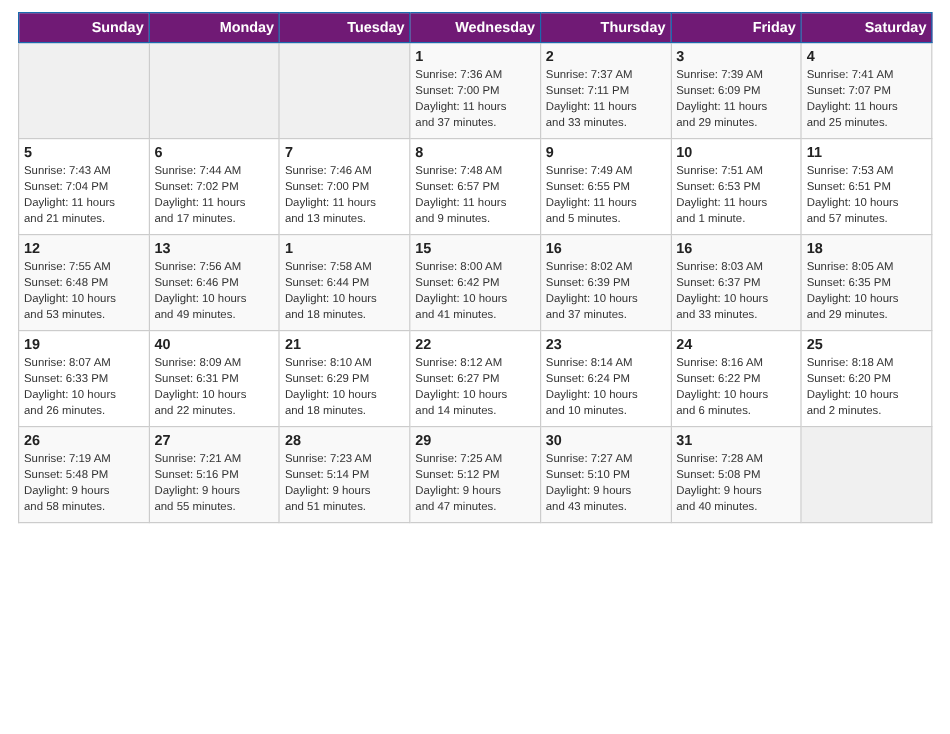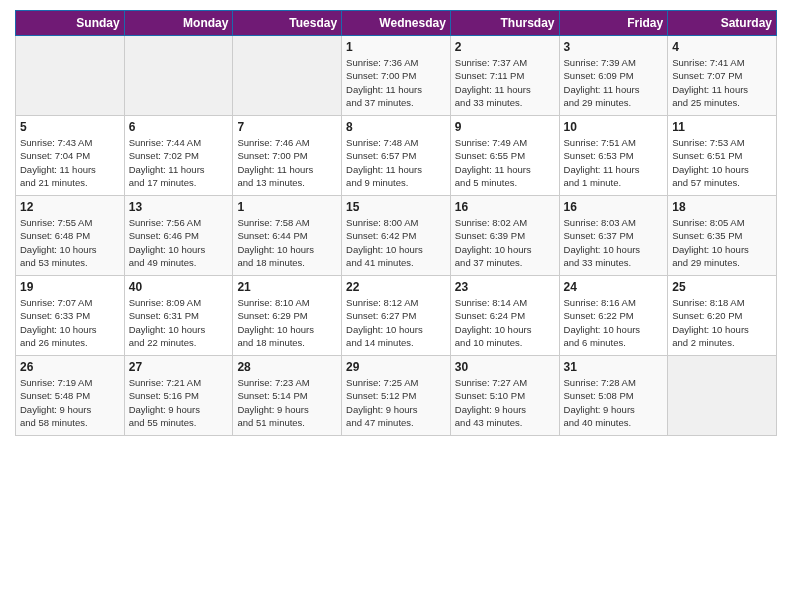--- a/index.html
+++ b/index.html
@@ -249,21 +249,21 @@
             <div class="day-number">18</div>
             <div class="cell-text">Sunrise: 8:05 AM</div>
             <div class="cell-text">Sunset: 6:35 PM</div>
             <div class="cell-text">Daylight: 10 hours</div>
             <div class="cell-text">and 29 minutes.</div>
           </td>
         </tr>
         <tr>
           <td>
             <div class="day-number">19</div>
-            <div class="cell-text">Sunrise: 7:07 AM</div>
+            <div class="cell-text">Sunrise: 8:07 AM</div>
             <div class="cell-text">Sunset: 6:33 PM</div>
             <div class="cell-text">Daylight: 10 hours</div>
             <div class="cell-text">and 26 minutes.</div>
           </td>
           <td>
             <div class="day-number">40</div>
             <div class="cell-text">Sunrise: 8:09 AM</div>
             <div class="cell-text">Sunset: 6:31 PM</div>
             <div class="cell-text">Daylight: 10 hours</div>
             <div class="cell-text">and 22 minutes.</div>

